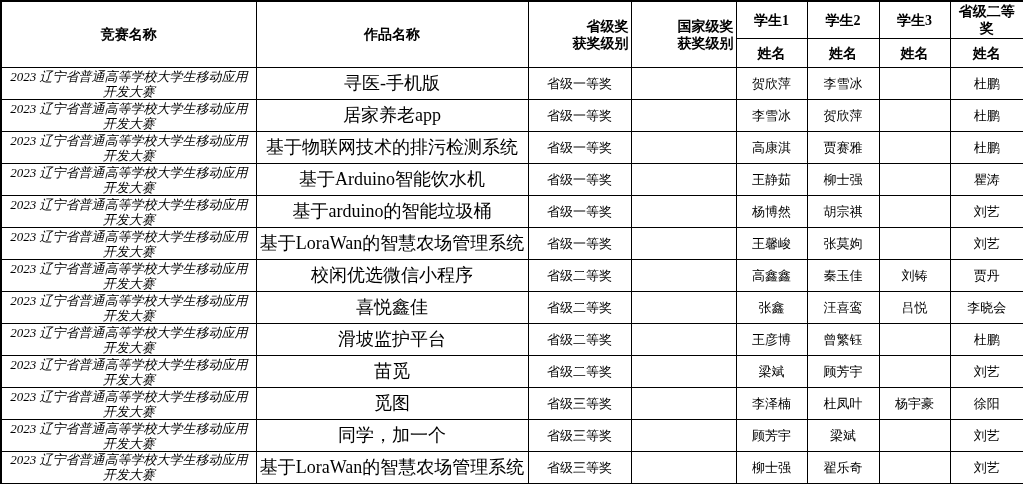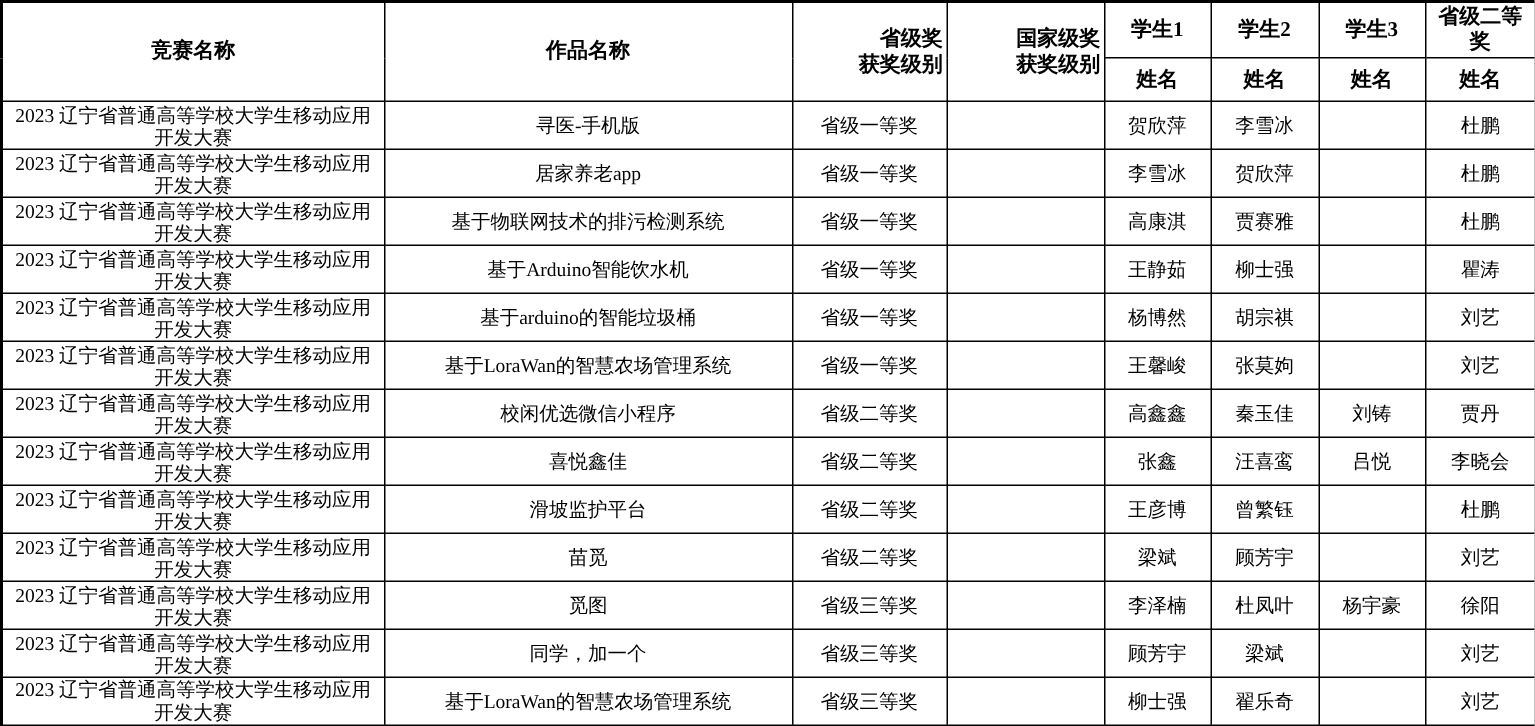--- a/index.html
+++ b/index.html
@@ -17,22 +17,22 @@
   th,td{
     border:1px solid #000;
     text-align:center;vertical-align:middle;
     overflow:hidden;
     padding:1px 2px;box-sizing:border-box;
   }
   thead th{font-weight:bold;font-size:14px;line-height:17px;}
   thead tr.hrow1 th{height:31px;}
   thead tr.hrow2 th{height:29px;}
   tbody td{font-size:13px;line-height:15px;height:32px;}
-  td.col-competition{font-size:13px;line-height:15px;padding:0 3px;}
-  td.col-work{font-size:13px;}
+  td.col-competition{font-size:13px;line-height:15px;padding:0 3px;font-style:italic;}
+  td.col-work{font-size:18px;}
   .hline{display:block;text-align:right;}
 </style>
 </head>
 <body>
 
 <div class="sheet">
   <table class="results">
     <colgroup>
       <col style="width:255px">
         <col style="width:272px">

